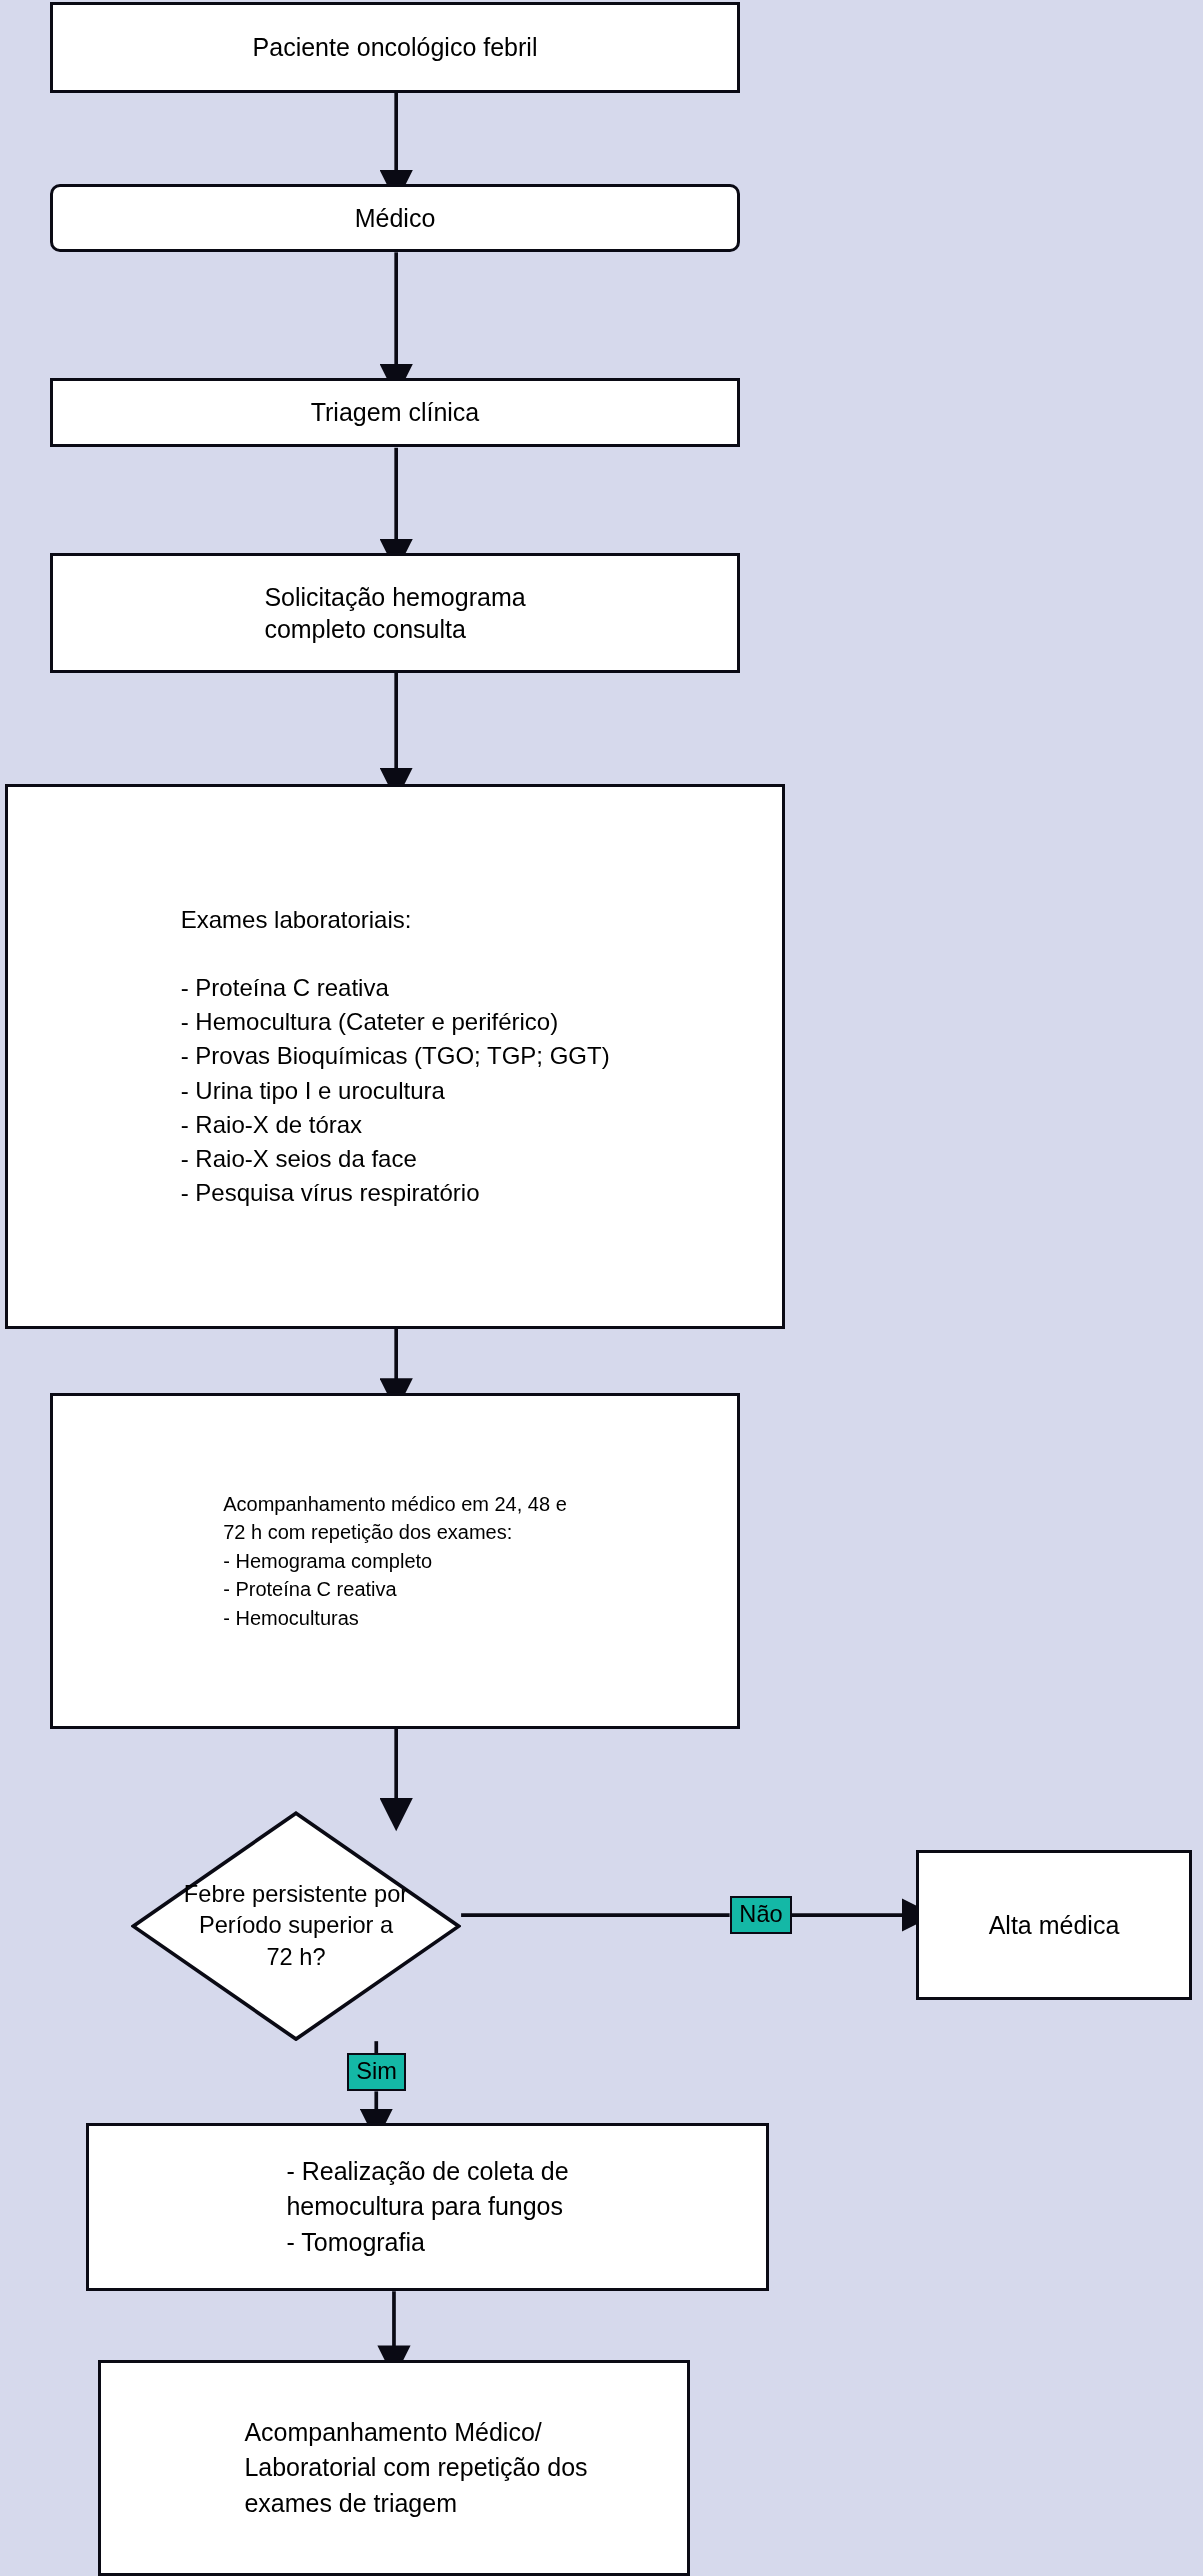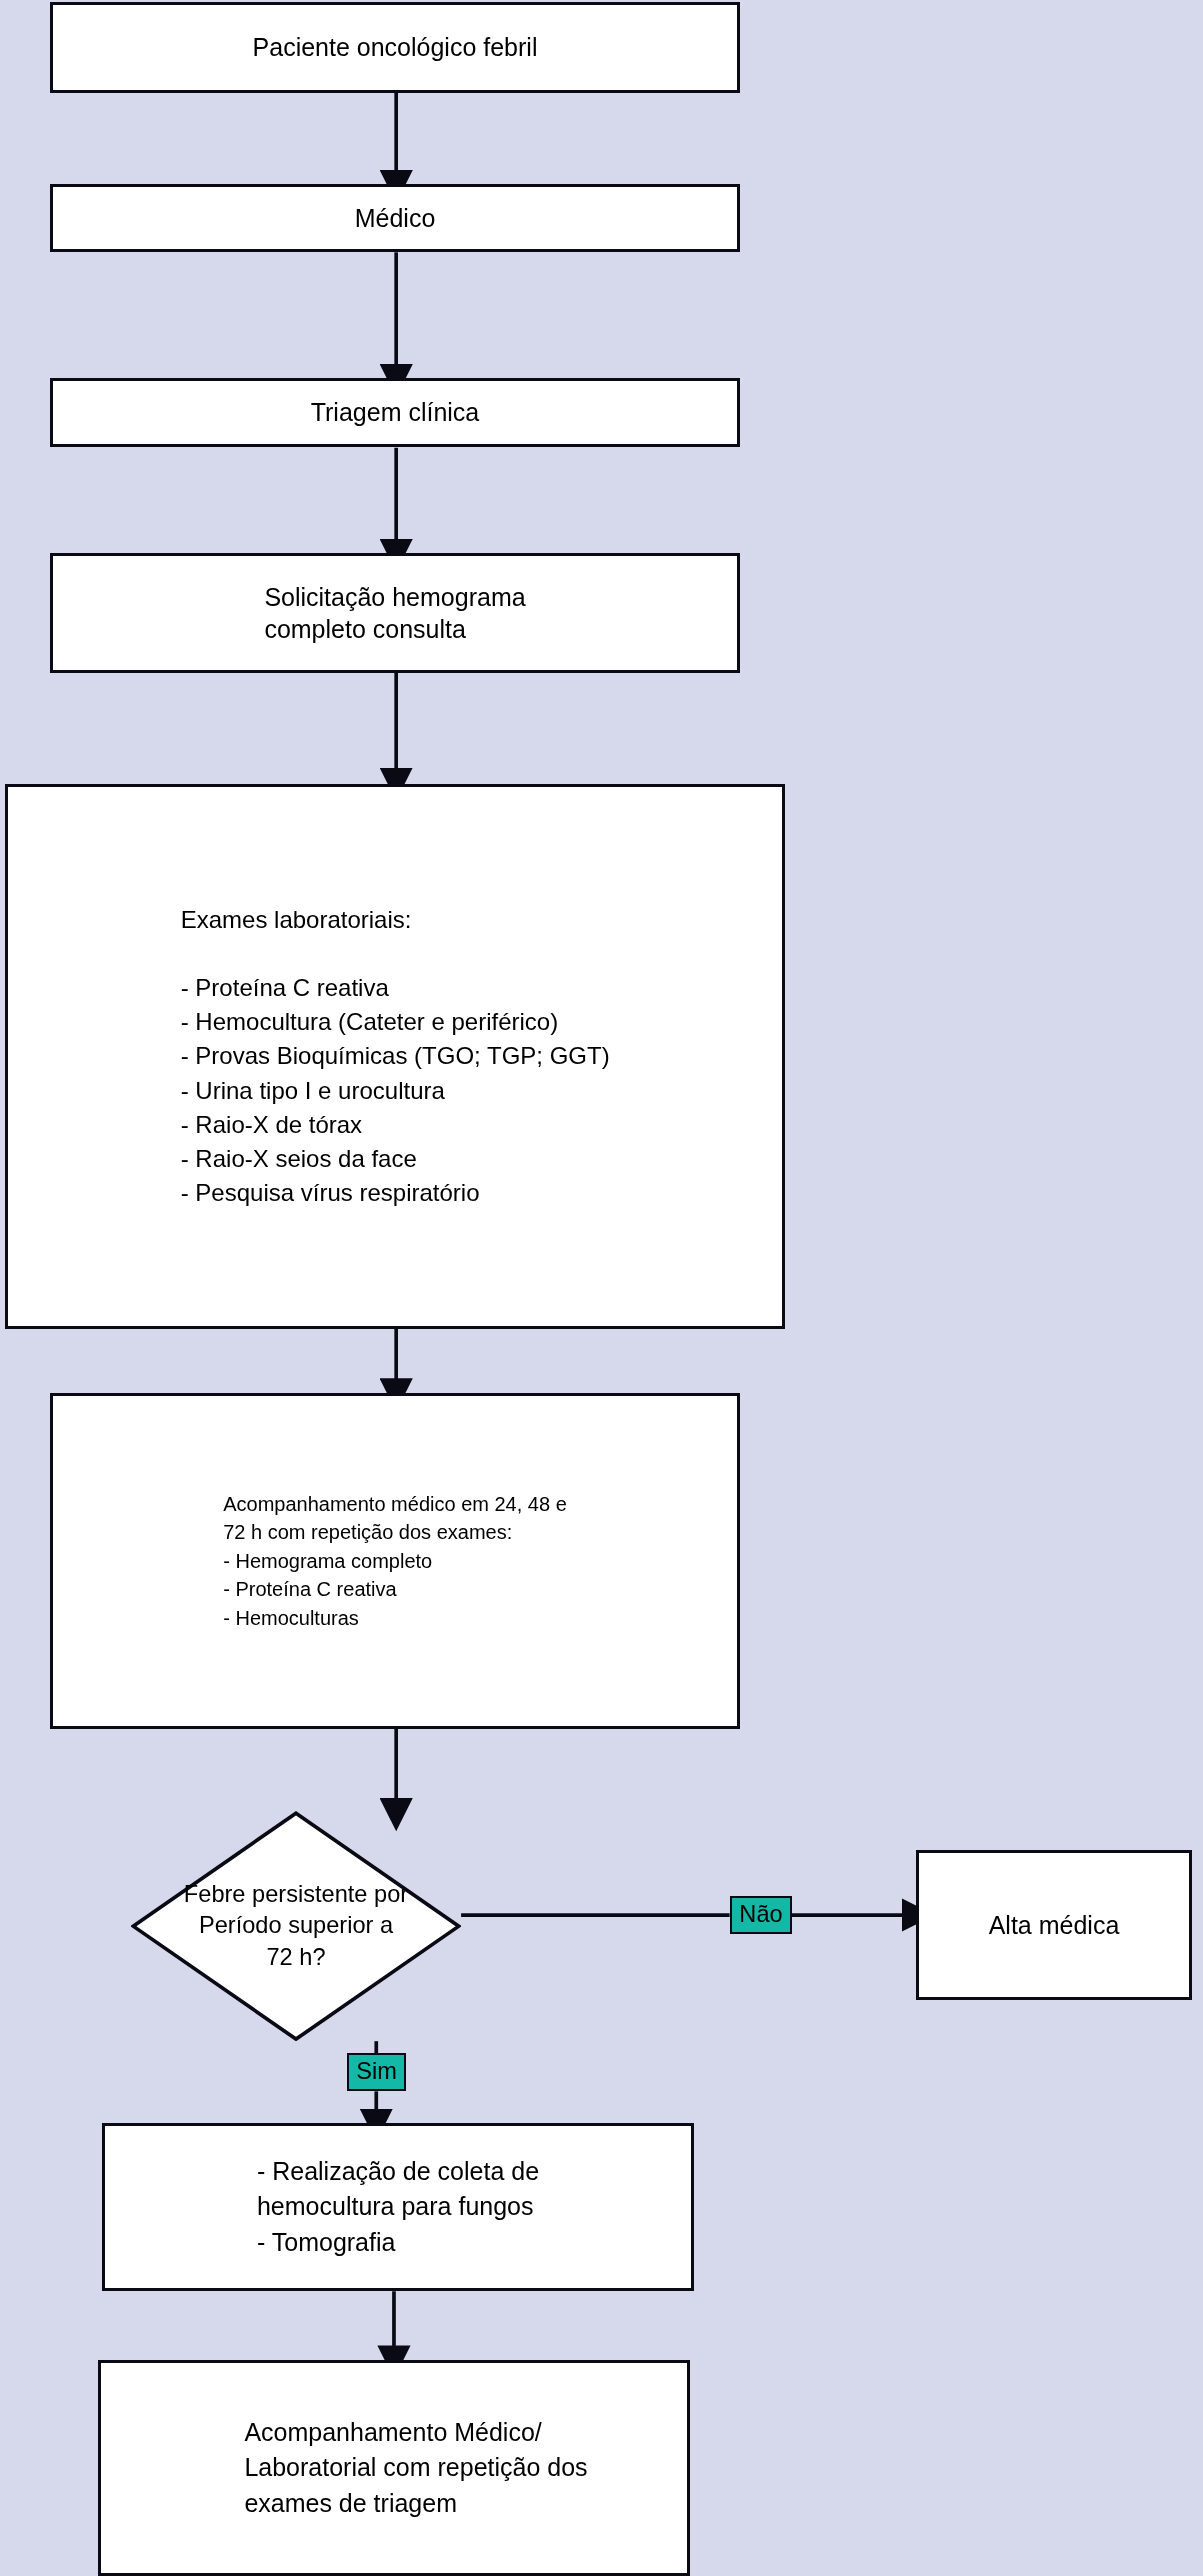--- a/index.html
+++ b/index.html
@@ -33,27 +33,27 @@
     z-index: 3;
   }
   .node .txt {
     font-size: 25px;
     line-height: 1.30;
     white-space: pre-line;
     padding: 0 7.4px;
   }
   
   #node-paciente   { left: 50px;  top: 1.5px;    width: 690px; height: 91px; }
-  #node-medico     { left: 50px;  top: 184px;  width: 690px; height: 68px;  }
+  #node-medico     { left: 50px;  top: 184px;  width: 690px; height: 68px; border-radius: 10px;  }
   #node-triagem    { left: 50px;  top: 378px;  width: 690px; height: 69px;  }
   #node-solicitacao{ left: 50px;  top: 553px;  width: 690px; height: 120px; }
   #node-exames     { left: 5.2px;   top: 784px; width: 780px;height: 545px; }
   #node-acompanha  { left: 50px;  top: 1393px; width: 690px; height: 336px; }
   #node-alta       { left: 916px;top: 1850px; width: 276px; height: 150px; }
-  #node-realizacao { left: 102px; top: 2123px; width: 592px; height: 168px; }
+  #node-realizacao { left: 86px; top: 2123px; width: 683px; height: 168px; }
   #node-final      { left: 98px; top: 2360px; width: 592px; height: 216px; padding-left: 44px; }
 
   #node-exames .txt   { font-size: 24px; line-height: 1.42; }
   #node-acompanha .txt{ font-size: 20px; line-height: 1.42; }
   #node-realizacao .txt{ font-size: 25px; line-height: 1.42; }
   #node-final .txt    { font-size: 25px; line-height: 1.42; }
 
   
   #node-decision {
     position: absolute;

